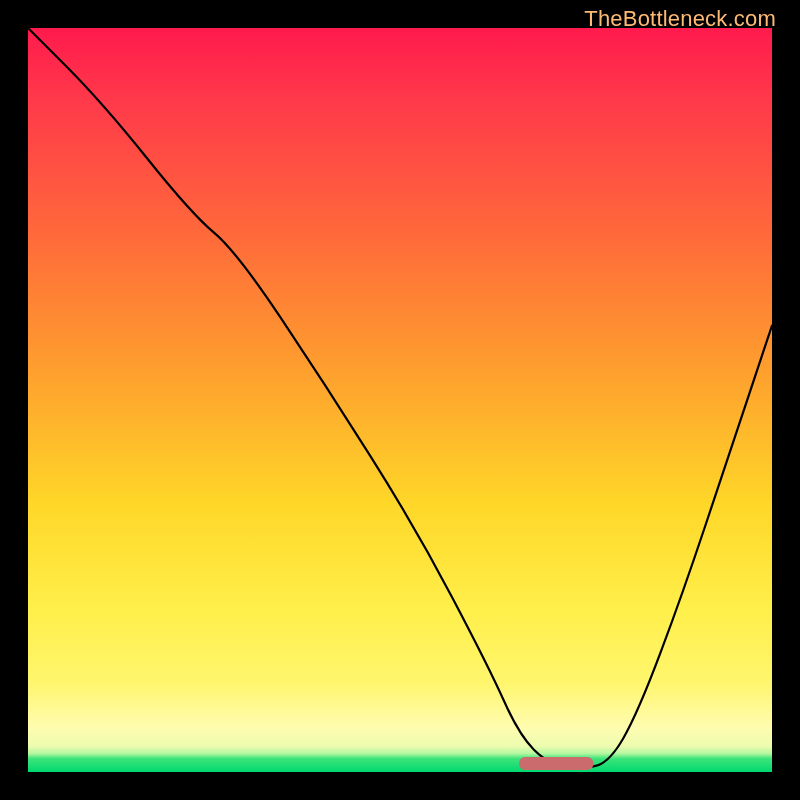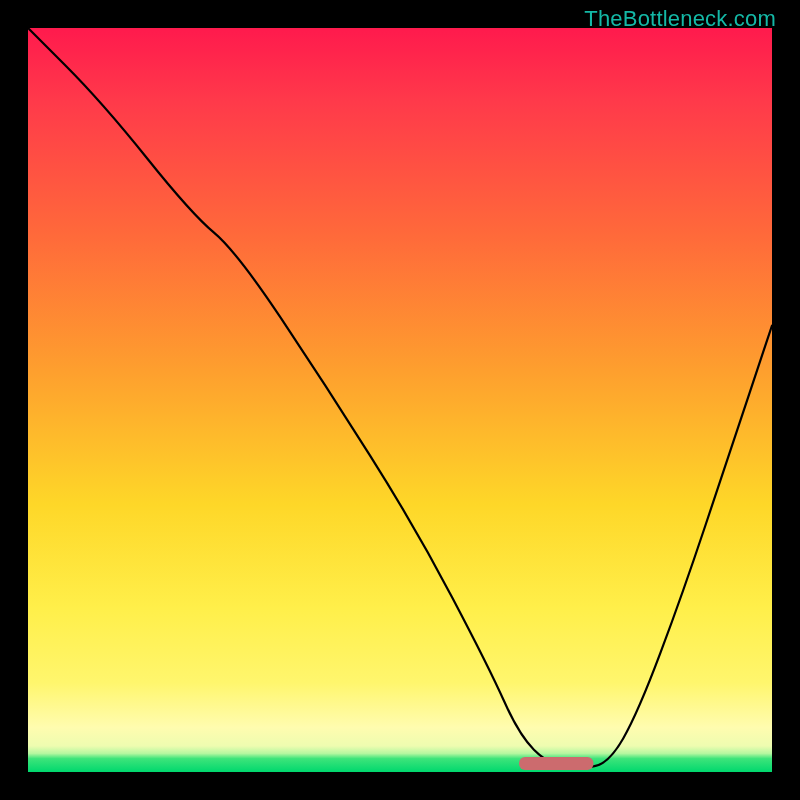--- a/index.html
+++ b/index.html
@@ -39,21 +39,21 @@
       #eefcb0 96.5%,
       #b6f7a0 97.5%,
       #3de47a 98.2%,
       #00d86e 100%
     );
   }
   .watermark {
     position: absolute;
     top: 6px;
     right: 24px;
-    color: #14b8a6;
+    color: #fdba74;
     font-size: 22px;
     font-weight: 500;
     letter-spacing: 0.2px;
   }
   .overlay-svg {
     position: absolute;
     left: 28px;
     top: 28px;
     width: 744px;
     height: 744px;

